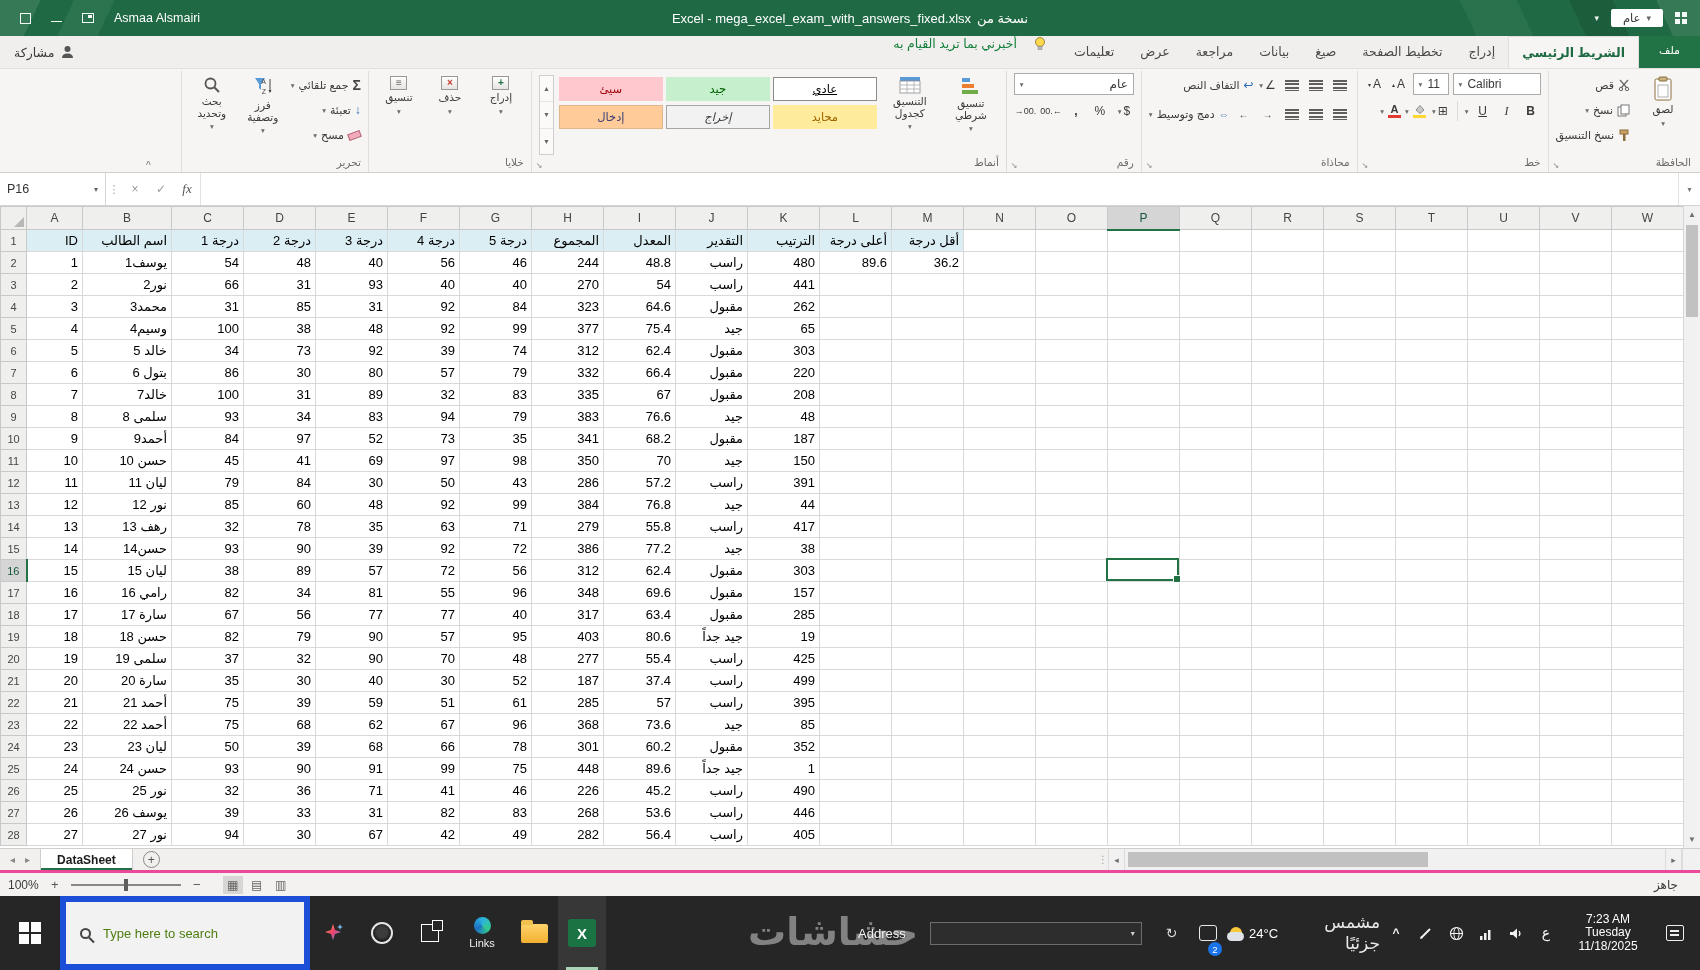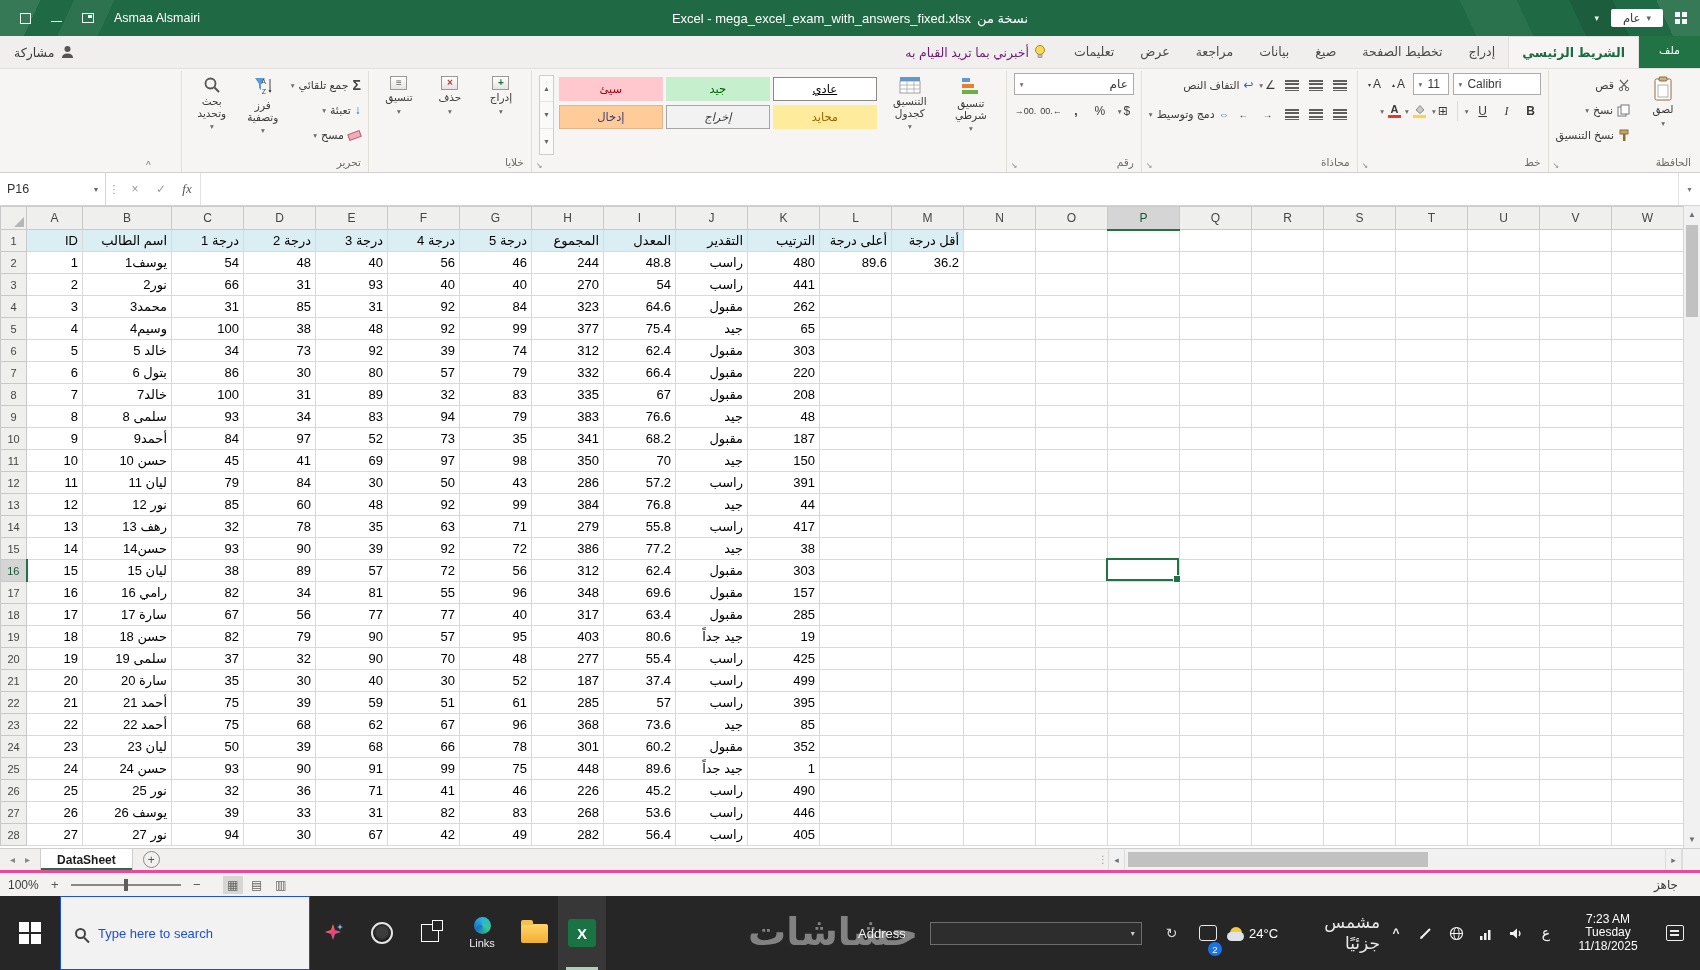--- a/index.html
+++ b/index.html
@@ -24,21 +24,21 @@
   .chev{font-size:9px;color:#eaf3ec}
   .pill{background:#fff;color:#333;font-size:11.5px;line-height:18px;padding:0 12px;border-radius:2px;display:flex;align-items:center;gap:6px}
   .apps-ic{width:13px;height:13px;display:grid;grid-template-columns:5px 5px;grid-template-rows:5px 5px;gap:2px}
   .apps-ic i{background:rgba(255,255,255,.95)}
 
   
   .tabrow{position:absolute;top:36px;left:0;width:100%;height:33px;background:#f0efed;display:flex;direction:rtl;align-items:stretch;font-size:12.5px;color:#4a4a4a;border-bottom:1px solid #e3e1df}
   .tab{padding:8px 13px 6px;white-space:nowrap;cursor:default}
   .tab.sel{background:#f6f5f3;color:#1d6a43;font-weight:700;border:1px solid #e1dfdd;border-bottom:none}
   .tab-file{background:#217346;color:#fff;padding:8px 20px 6px;font-size:11px}
-  .tellme{display:flex;align-items:center;gap:4px;padding:0 14px;color:#701a75;white-space:nowrap}
+  .tellme{display:flex;align-items:flex-start;gap:16px;padding:0 14px;color:#15803d;white-space:nowrap}
   .spacer{flex:1}
   .share{display:flex;align-items:center;gap:7px;padding:0 14px;color:#3b3a39;white-space:nowrap}
 
   
   .ribbon{position:absolute;top:69px;left:0;width:100%;height:104px;background:#f6f5f3;border-bottom:1px solid #d2d0ce;display:flex;direction:rtl;padding:2px 2px 0;color:#3b3a39}
   .rgroup{position:relative;display:flex;flex-direction:column;padding:2px 7px 0;border-left:1px solid #e0ded9}
   .rg-body{flex:1;display:flex;gap:5px;align-items:flex-start}
   .rg-label{height:17px;font-size:10.5px;color:#6b6a68;text-align:right;line-height:15px}
   .launcher{position:absolute;left:4px;bottom:2px;font-size:8px;color:#8a8886}
   .collapse-chev{position:absolute;left:146px;bottom:1px;font-size:10px;color:#777;z-index:3}
@@ -115,21 +115,21 @@
   .views{display:flex;gap:4px;margin-left:10px}
   .viewic{width:20px;height:18px;display:flex;align-items:center;justify-content:center;color:#666;font-size:12px}
   .viewic.sel{background:#d8d6d4}
   .ready{margin-left:auto;padding-right:14px;color:#3b3b3b}
 
   
   .taskbar{position:absolute;top:896px;left:0;width:100%;height:74px;background:#262626;color:#fff;display:flex;align-items:stretch}
   .tb-start{width:60px;display:flex;align-items:center;justify-content:center}
   .winlogo{display:grid;grid-template-columns:10px 10px;grid-template-rows:10px 10px;gap:2px}
   .winlogo i{background:#fdfdfd}
-  .tb-search{width:250px;background:#f2f2f2;display:flex;align-items:center;color:#1d4ed8;font-size:13px;border:1px solid #1d4ed8}
+  .tb-search{width:250px;background:#f2f2f2;display:flex;align-items:center;color:#4d7c0f;font-size:13px;border:6px solid #1d4ed8}
   .mag{width:11px;height:11px;border:2px solid #444;border-radius:50%;position:relative;margin:0 12px 0 14px;flex:none}
   .mag::after{content:"";position:absolute;width:7px;height:2px;background:#444;transform:rotate(45deg);right:-6px;bottom:-4px}
   .tb-ic{width:48px;display:flex;align-items:center;justify-content:center;position:relative}
   .tb-ic.active{background:rgba(255,255,255,.08)}
   .tb-ic.active::after{content:"";position:absolute;left:8px;right:8px;bottom:0;height:3px;background:#a9d3b4}
   .cort{width:22px;height:22px;border-radius:50%;border:2px solid #e6e6e6;background:radial-gradient(circle at 50% 45%,#3c3c3c 0 40%,#101010 75%)}
   .tvw{width:18px;height:18px;border:1.5px solid #fff;position:relative}
   .tvw::after{content:"";position:absolute;right:-5px;top:-5px;width:9px;height:9px;border:1.5px solid #fff;background:#262626}
   .tb-links{width:56px;display:flex;flex-direction:column;align-items:center;justify-content:center;gap:3px;font-size:11px;color:#eee}
   .linksic{width:17px;height:17px;border-radius:50%;background:conic-gradient(#2bb3e0,#34c98e,#1b6fc2,#2bb3e0)}
@@ -395,20 +395,21 @@
             <div class="stylebox" style="background: rgb(255, 235, 156); color: rgb(156, 101, 0); border-color: rgb(255, 235, 156);">محايد</div>
             <div class="stylebox" style="background: rgb(242, 242, 242); color: rgb(63, 63, 63); border-color: rgb(166, 166, 166); font-style: italic;">إخراج</div>
             <div class="stylebox" style="background: rgb(255, 204, 153); color: rgb(63, 63, 118); border-color: rgb(223, 182, 138);">إدخال</div>
           </div>
         <div class="galstrip">
           <span>▲</span>
           <span>▼</span>
           <span>▼</span>
         </div>
       </div>
+      <div class="rg-label">أنماط</div>
       <span class="launcher">↘</span>
     </div>
 
     <div class="rgroup">
       <div class="rg-body">
         <div class="vbtn narrow">
           <span class="cellic" style="color:#1d7044">+</span>
           <span>إدراج</span>
           <span class="dd">▾</span>
         </div>

